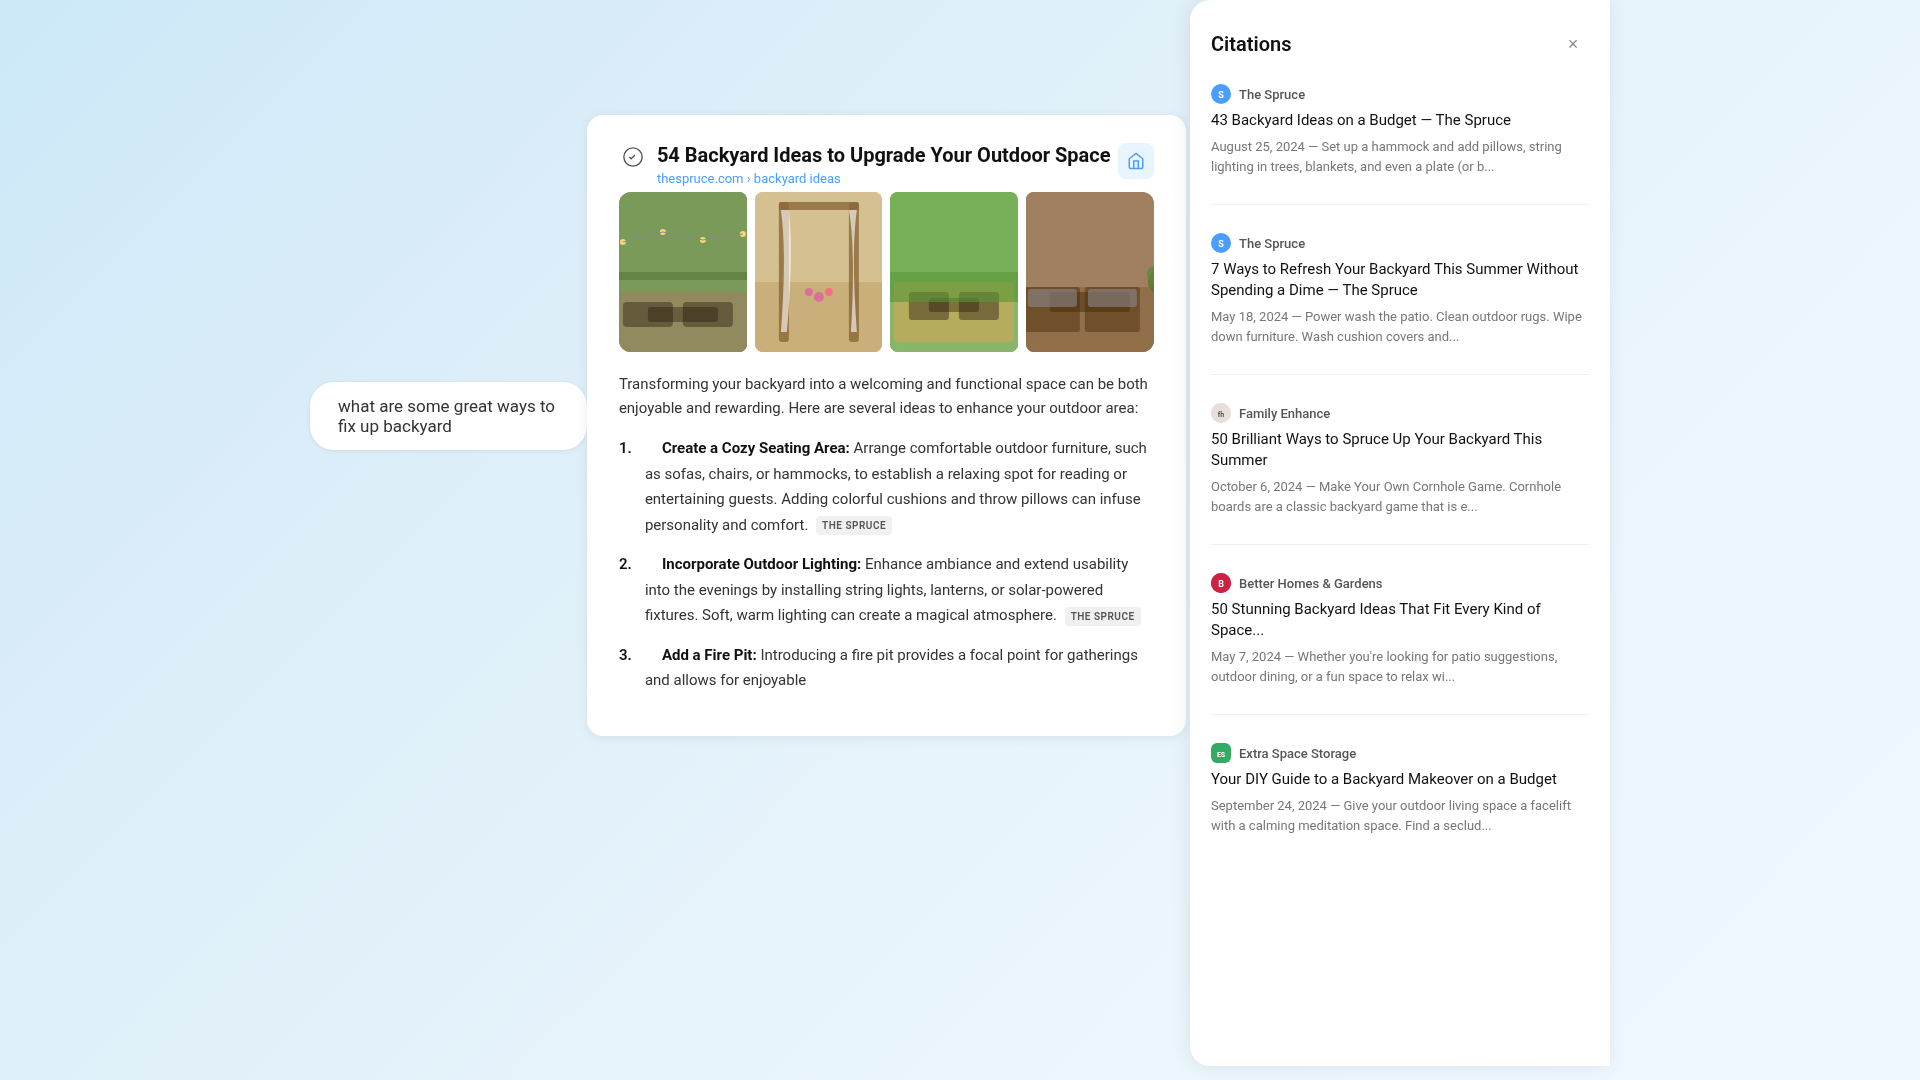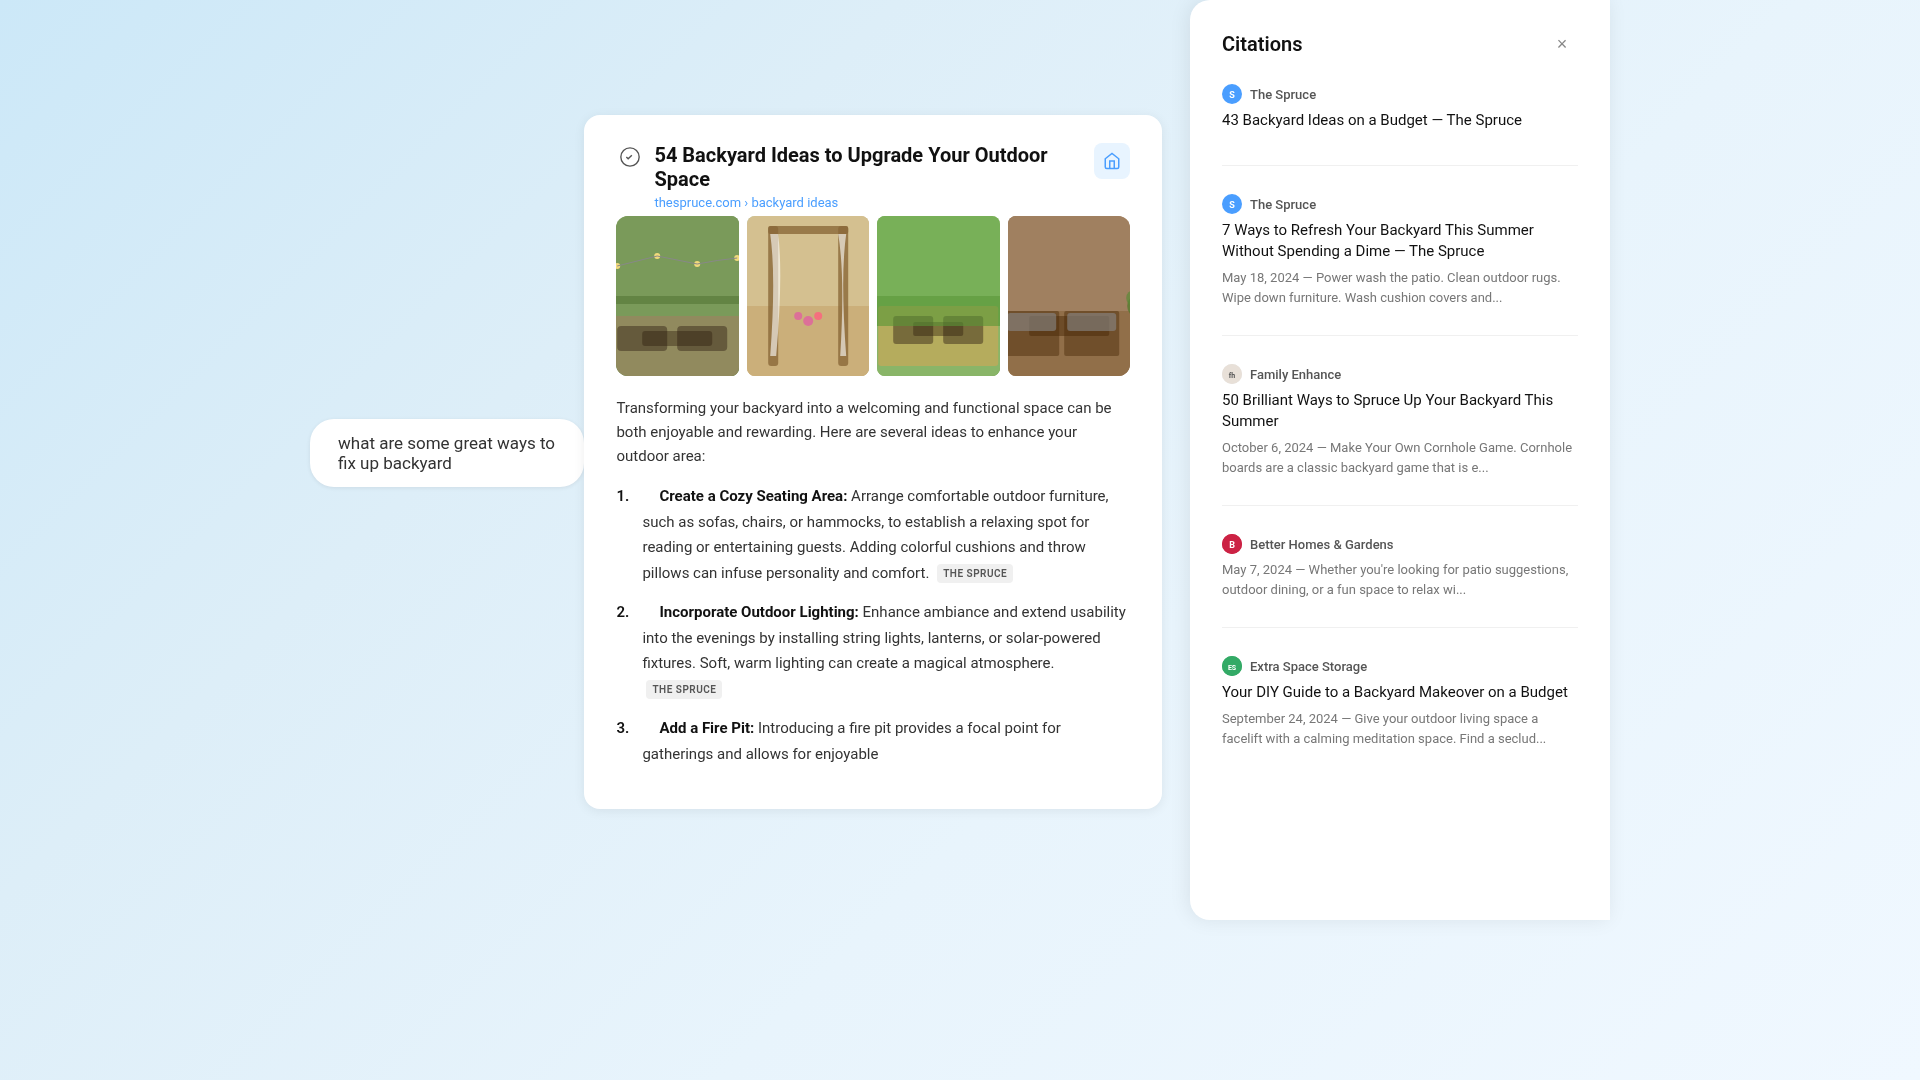--- a/index.html
+++ b/index.html
@@ -168,25 +168,25 @@
       margin-left: 4px;
       text-transform: uppercase;
     }
 
     
     .citations-panel {
       width: 420px;
       min-width: 420px;
       background: white;
       border-radius: 20px 0 0 20px;
-      margin-left: 28px;
-      padding: 24px 32px;
+      margin-left: 4px;
+      padding: 24px 21px;
       box-shadow: -2px 0 20px rgba(0,0,0,0.08);
       overflow-y: auto;
-      height: 920px;
+      height: 1066px;
       margin-top: -95px;
       padding-top: 28px;
     }
 
     .citations-header {
       display: flex;
       justify-content: space-between;
       align-items: center;
       margin-bottom: 24px;
     }
@@ -251,20 +251,21 @@
     }
 
     .icon-bhg {
       background: #cc2244;
       color: white;
     }
 
     .icon-extra-space {
       background: #33aa66;
       color: white;
+      border-radius: 6px;
     }
 
     .citation-source-name {
       font-size: 13px;
       color: #555;
       font-weight: 500;
     }
 
     .citation-article-title {
       font-size: 15px;
@@ -449,20 +450,21 @@
         <div class="citation-source-row">
           <div class="citation-source-icon icon-spruce">
             <svg width="14" height="14" viewBox="0 0 14 14">
                 <circle cx="7" cy="7" r="7" fill="#4a9eff"></circle>
                 <text x="7" y="11" text-anchor="middle" fill="white" font-size="9" font-weight="bold">S</text>
               </svg>
           </div>
           <span class="citation-source-name">The Spruce</span>
         </div>
         <div class="citation-article-title">43 Backyard Ideas on a Budget — The Spruce</div>
+        <div class="citation-excerpt">August 25, 2024 — Set up a hammock and add pillows, string lighting in trees, blankets, and even a plate (or b...</div>
       </div>
 
       <div class="citation-item">
         <div class="citation-source-row">
           <div class="citation-source-icon icon-spruce">
             <svg width="14" height="14" viewBox="0 0 14 14">
                 <circle cx="7" cy="7" r="7" fill="#4a9eff"></circle>
                 <text x="7" y="11" text-anchor="middle" fill="white" font-size="9" font-weight="bold">S</text>
               </svg>
           </div>
@@ -489,20 +491,21 @@
       <div class="citation-item">
         <div class="citation-source-row">
           <div class="citation-source-icon icon-bhg">
             <svg width="20" height="20" viewBox="0 0 20 20">
               <rect width="20" height="20" rx="10" fill="#cc2244"></rect>
               <text x="10" y="14" text-anchor="middle" fill="white" font-size="9" font-weight="bold">B</text>
             </svg>
           </div>
           <span class="citation-source-name">Better Homes &amp; Gardens</span>
         </div>
+        <div class="citation-article-title">50 Stunning Backyard Ideas That Fit Every Kind of Space...</div>
         <div class="citation-excerpt">May 7, 2024 — Whether you're looking for patio suggestions, outdoor dining, or a fun space to relax wi...</div>
       </div>
 
       <div class="citation-item">
         <div class="citation-source-row">
           <div class="citation-source-icon icon-extra-space">
             <svg width="20" height="20" viewBox="0 0 20 20">
               <rect width="20" height="20" rx="10" fill="#33aa66"></rect>
               <text x="10" y="14" text-anchor="middle" fill="white" font-size="7" font-weight="bold">ES</text>
             </svg>

